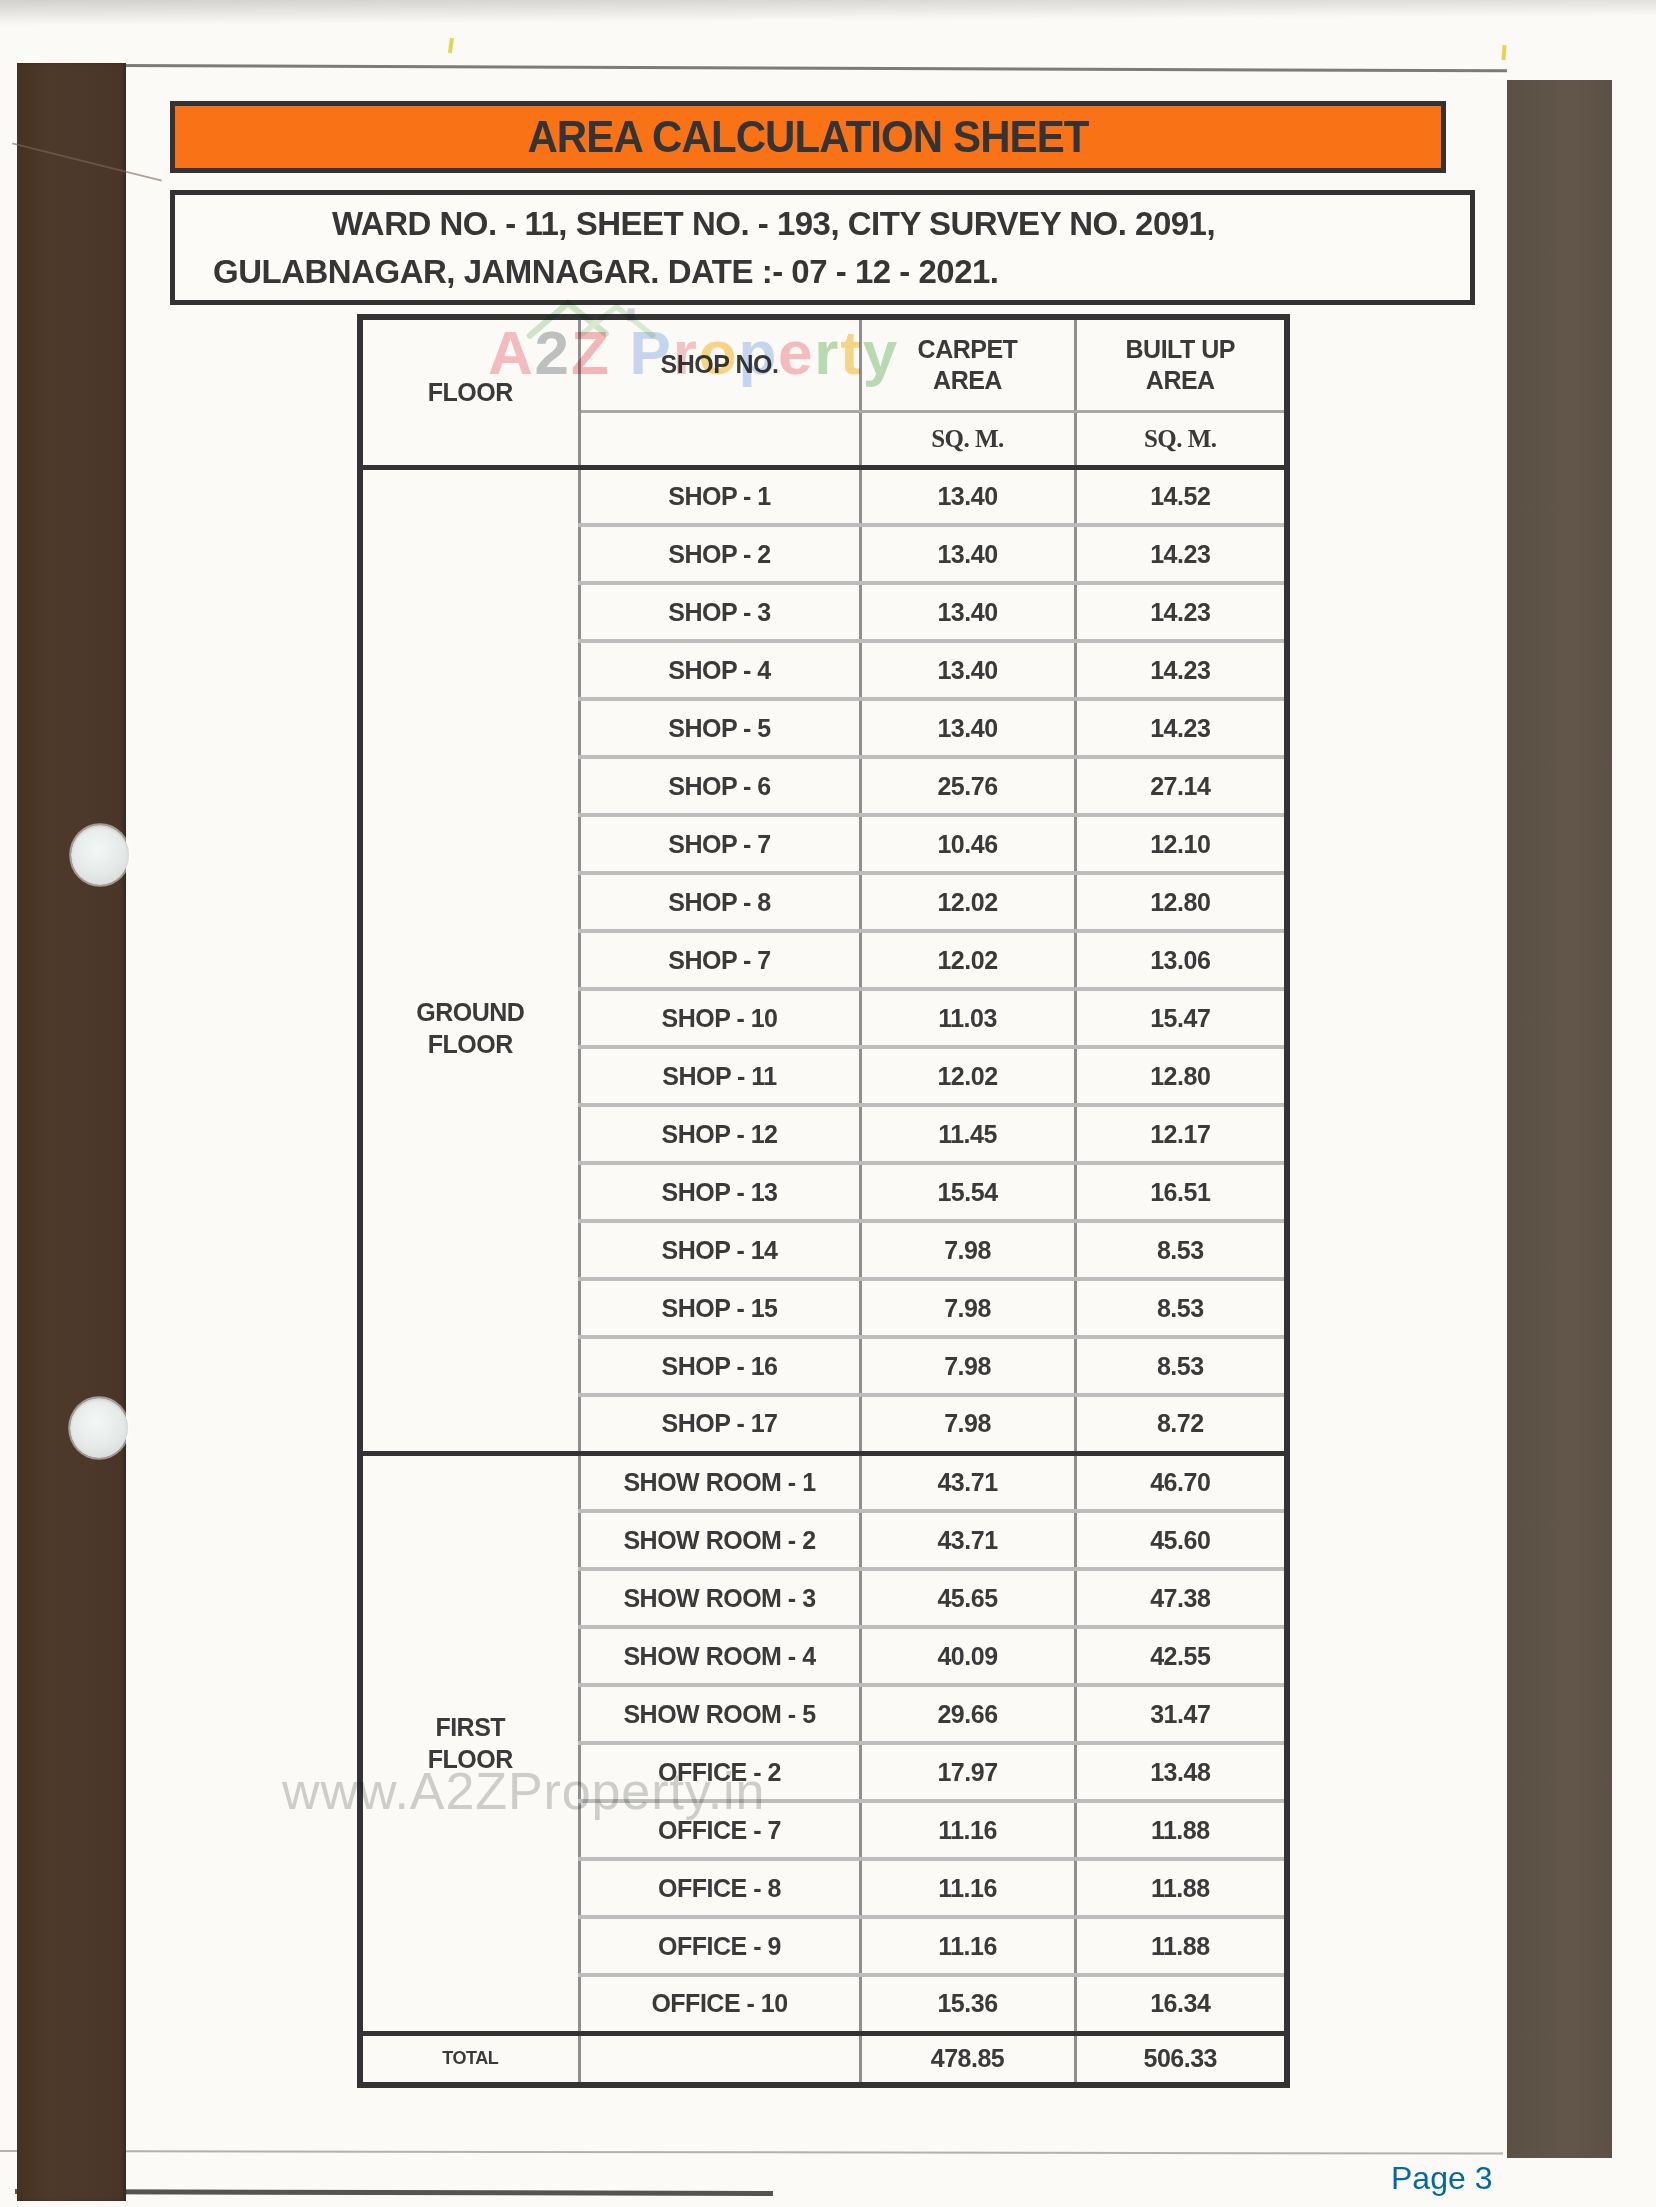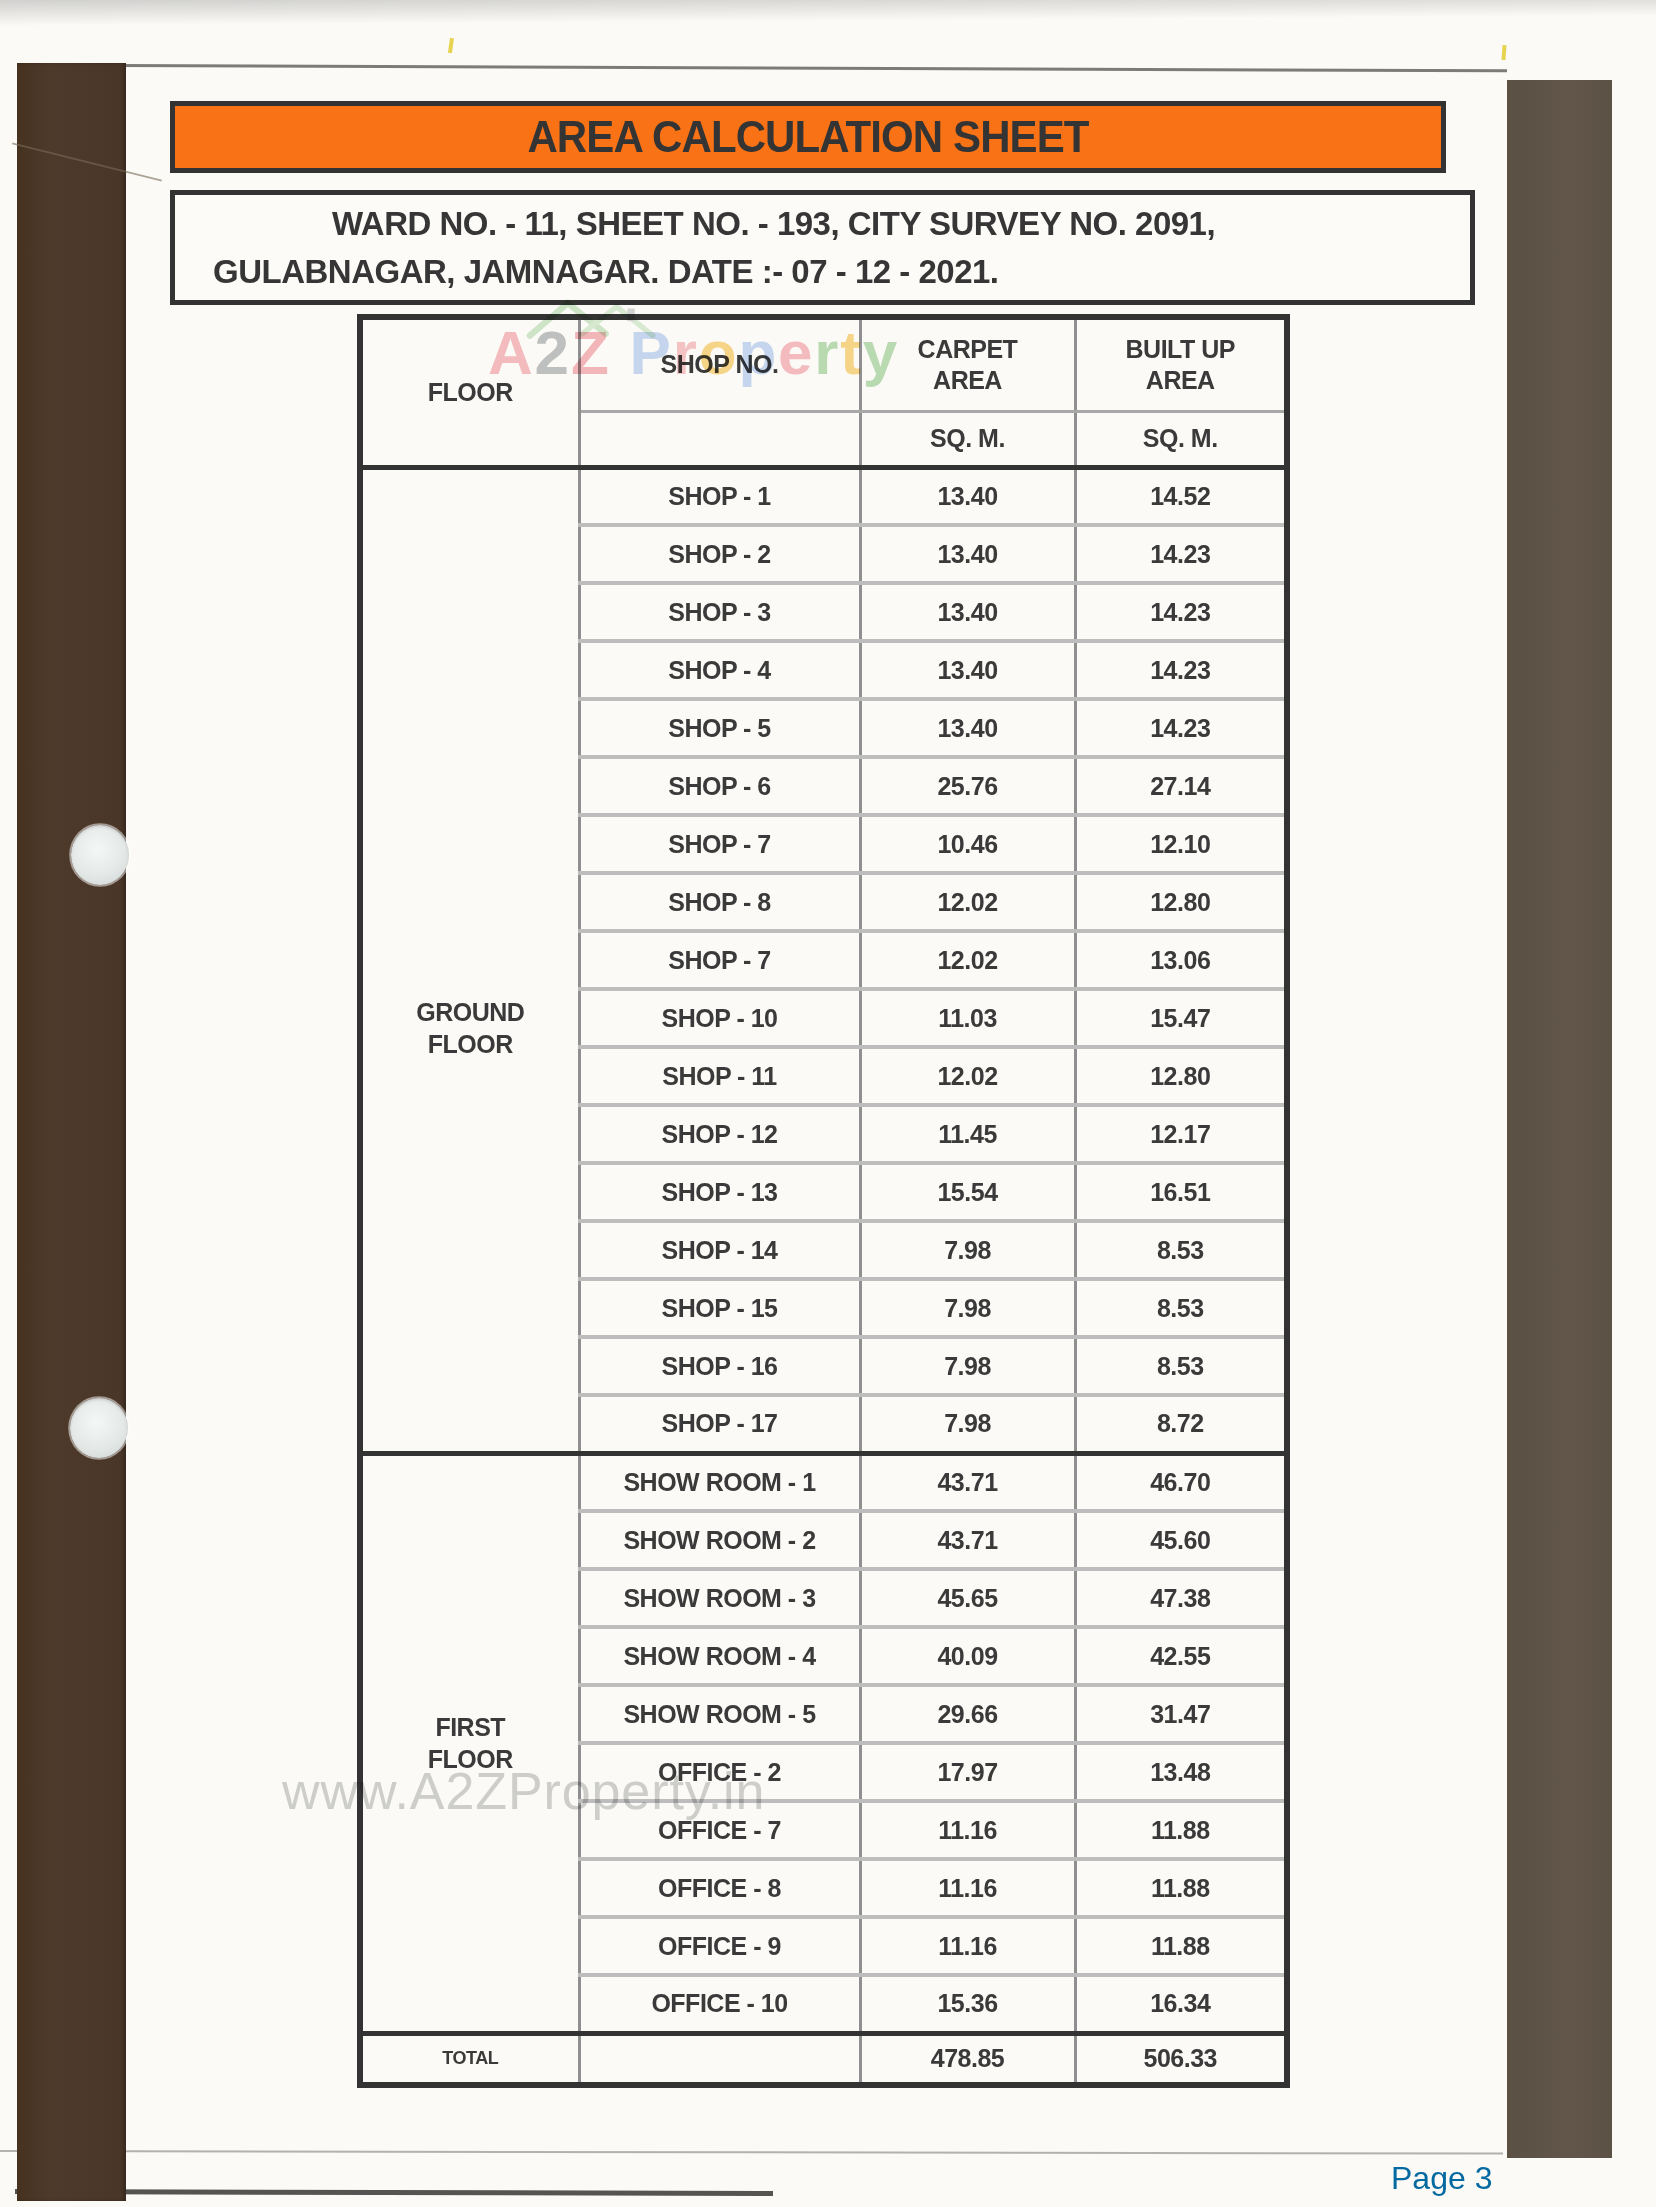--- a/index.html
+++ b/index.html
@@ -90,21 +90,21 @@
   }
   table.area{border:6.3px solid #333;}
   table.area th, table.area td{
     padding:0;text-align:center;vertical-align:middle;
     color:#3a3a3a;font-weight:bold;letter-spacing:-0.5px;
     font-size:25px;overflow:hidden;
   }
   col.c-floor{width:219px;} col.c-shop{width:281px;}
   col.c-carpet{width:215px;} col.c-built{width:212px;}
   thead tr.head-main{height:94px;}
-  thead tr.head-unit{height:56px;}
+  thead tr.head-unit{height:56px;font-family:Liberation Serif, serif;}
   th.floor-head{border-right:3.6px solid #8f8f8f;font-size:26px;}
   th.shop-head{border-right:3.6px solid #8f8f8f;border-bottom:3.6px solid #a8a8a8;font-size:26px;}
   th.area-head{font-size:25px;line-height:1.25;white-space:pre-line;border-bottom:3.6px solid #a8a8a8;}
   th.area-head.mid{border-right:3.6px solid #8f8f8f;}
   th.unit-empty{border-right:3.6px solid #8f8f8f;}
   th.unit{font-size:25px;}
   th.unit.mid{border-right:3.6px solid #8f8f8f;}
   tbody tr{height:58px;}
   tbody tr.total-row{height:52px;}
   tbody td{border-bottom:4.5px solid #bdbdbd;}

